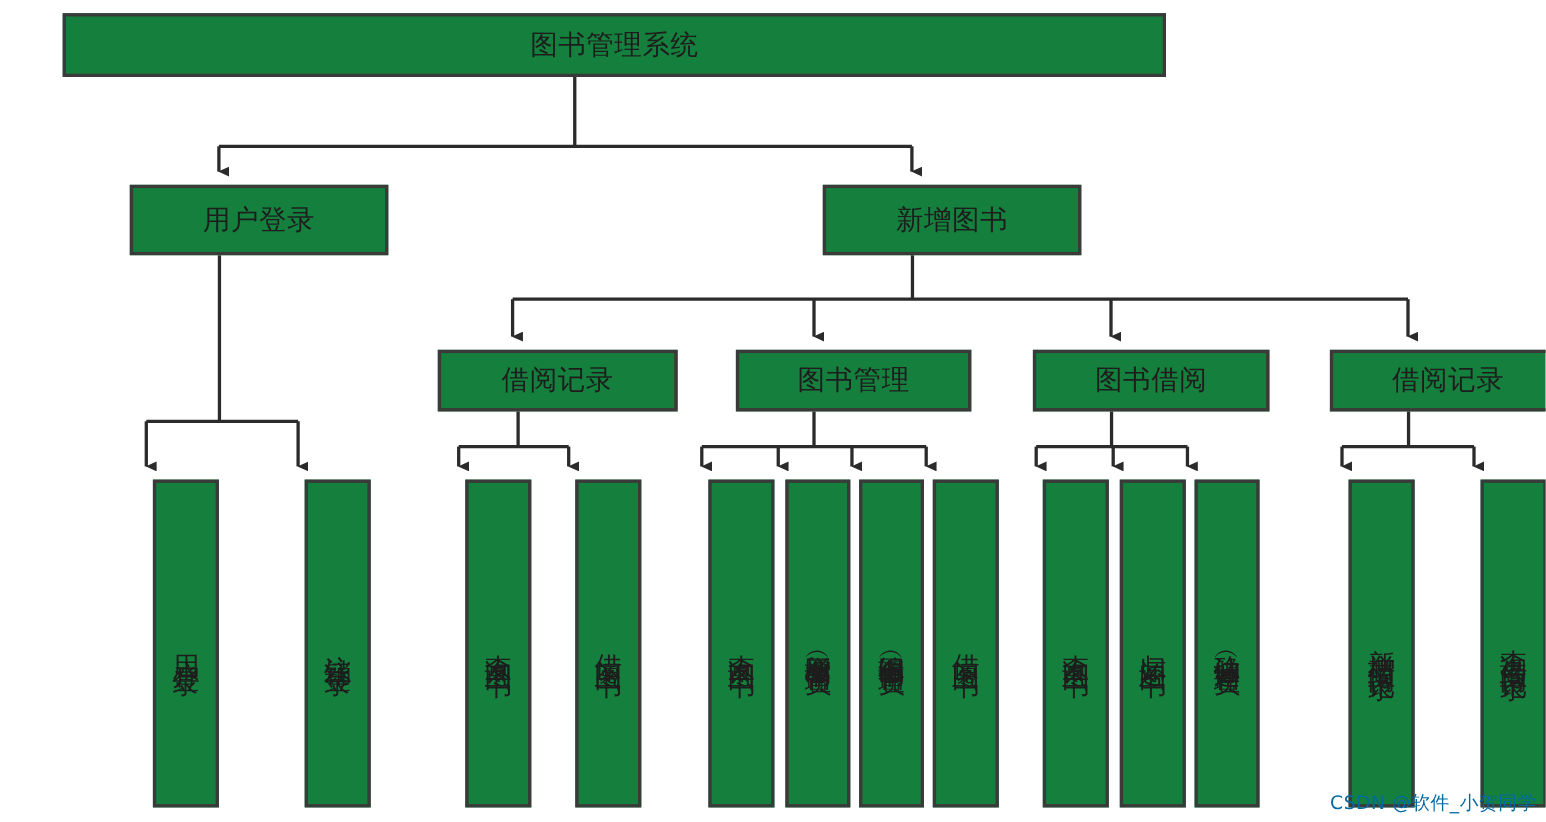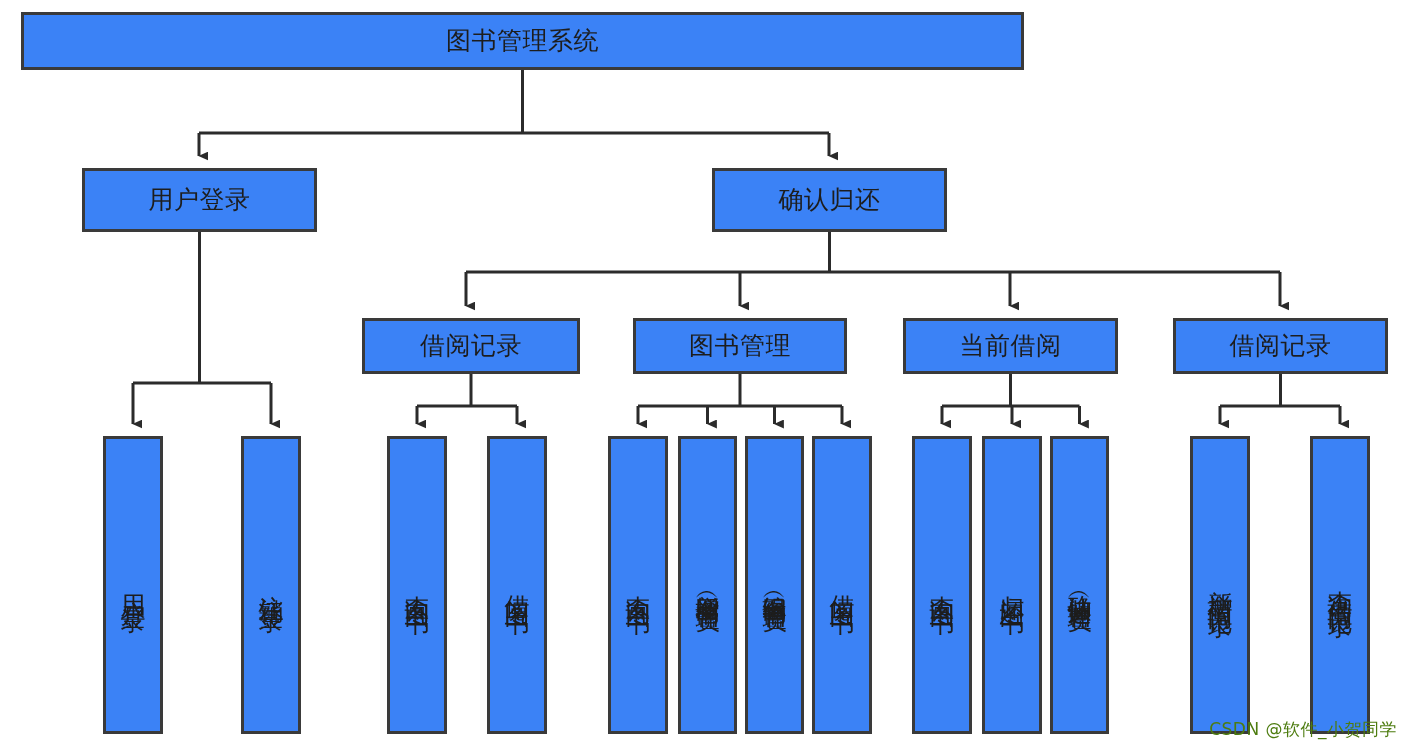--- a/index.html
+++ b/index.html
@@ -23,26 +23,27 @@
     position: absolute;
     left: 0;
     top: 0;
     width: 1405px;
     height: 747px;
     pointer-events: none;
   }
   .node {
     position: absolute;
     box-sizing: border-box;
-    background: #3b82f6;
+    background: #15803d;
     border: 3px solid #3a3a3a;
     display: flex;
     align-items: center;
     justify-content: center;
     z-index: 2;
+    margin-left: 36px;
   }
   .node-label {
     color: #1d1d1d;
     text-align: center;
     line-height: 1.12;
     white-space: pre;
   }
   .node.horizontal .node-label {
     font-size: 25px;
     letter-spacing: 0.5px;
@@ -60,21 +61,21 @@
   }
   .node.vertical.tight .node-label {
     letter-spacing: 2px;
     font-size: 24px;
   }
   .watermark {
     position: absolute;
     right: 8px;
     bottom: 6px;
     font-size: 17px;
-    color: #4d7c0f;
+    color: #0369a1;
     letter-spacing: 0.5px;
     z-index: 3;
     white-space: pre;
   }
 </style>
 </head>
 <body>
 
 <div id="diagram-root">
 
@@ -122,31 +123,31 @@
   </svg>
 
   <div class="node horizontal" style="left: 21px; top: 12px; width: 1003px; height: 58px;">
     <span class="node-label">图书管理系统</span>
   </div>
 
   <div class="node horizontal" style="left: 82px; top: 168px; width: 235px; height: 64px;">
     <span class="node-label">用户登录</span>
   </div>
   <div class="node horizontal" style="left: 712px; top: 168px; width: 235px; height: 64px;">
-    <span class="node-label">确认归还</span>
+    <span class="node-label">新增图书</span>
   </div>
 
   <div class="node horizontal" style="left: 362px; top: 318px; width: 218px; height: 56px;">
     <span class="node-label">借阅记录</span>
   </div>
   <div class="node horizontal" style="left: 633px; top: 318px; width: 214px; height: 56px;">
     <span class="node-label">图书管理</span>
   </div>
   <div class="node horizontal" style="left: 903px; top: 318px; width: 215px; height: 56px;">
-    <span class="node-label">当前借阅</span>
+    <span class="node-label">图书借阅</span>
   </div>
   <div class="node horizontal" style="left: 1173px; top: 318px; width: 215px; height: 56px;">
     <span class="node-label">借阅记录</span>
   </div>
 
   <div class="node vertical" style="left: 103px; top: 436px; width: 60px; height: 298px;">
     <span class="node-label">用户登录</span>
   </div>
   <div class="node vertical" style="left: 241px; top: 436px; width: 60px; height: 298px;">
     <span class="node-label">注销登录</span>

